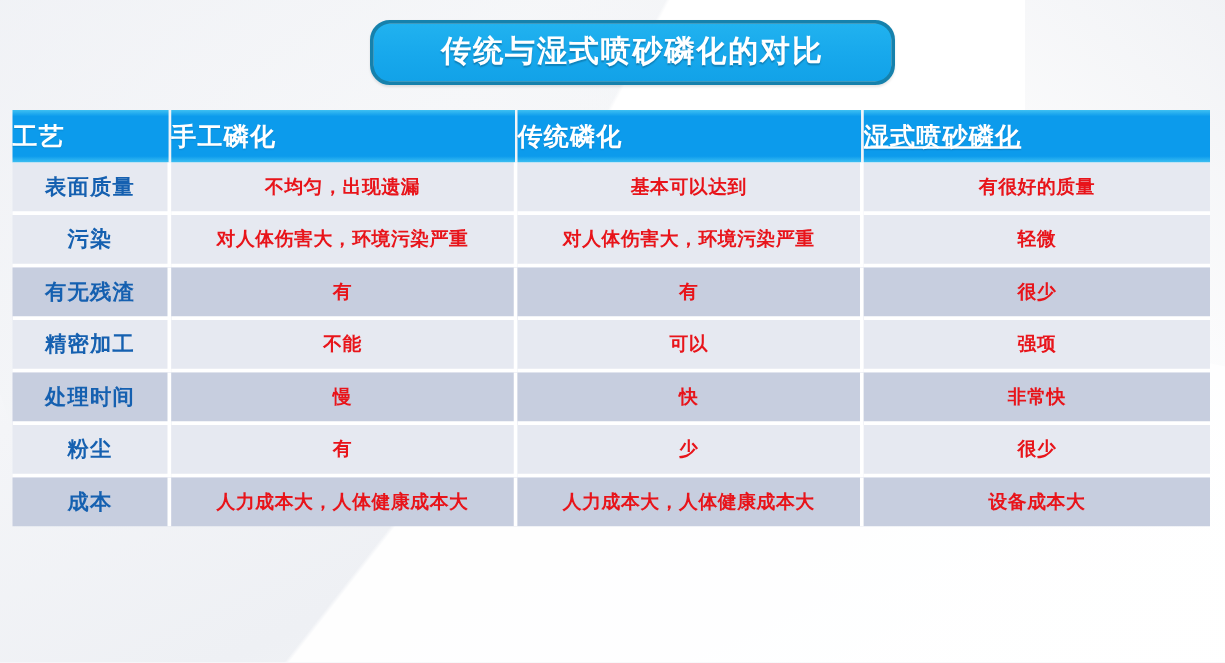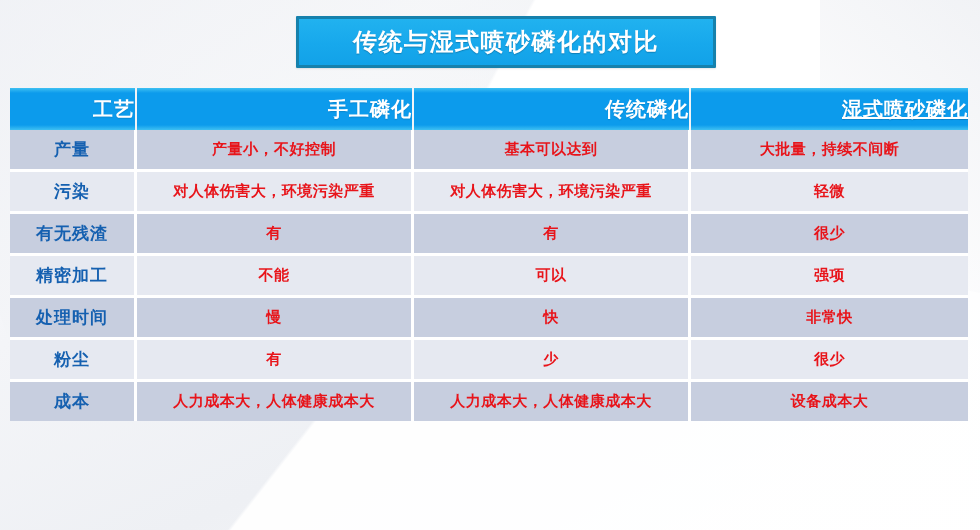--- a/index.html
+++ b/index.html
@@ -57,21 +57,21 @@
   
   #title-bar {
     position: absolute;
     left: 296px;
     top: 16px;
     width: 420px;
     height: 52px;
     box-sizing: border-box;
     background: linear-gradient(180deg, #21b2ef 0%, #17a8ec 55%, #12a2e8 100%);
     border: 3px solid #1681ac;
-    border-radius: 1px;
+    border-radius: 16px;
     display: flex;
     align-items: center;
     justify-content: center;
     box-shadow: 0 1px 2px rgba(0,0,0,0.10);
   }
   #title-bar .title-text {
     color: #ffffff;
     font-size: 24px;
     font-weight: bold;
     letter-spacing: 1.5px;
@@ -95,21 +95,21 @@
   #comparison-table col.c2 { width: 277px; }
   #comparison-table col.c3 { width: 277px; }
 
   #comparison-table th {
     height: 42px;
     background: linear-gradient(180deg, #3ec0f2 0%, #0c9bec 12%, #0c9bec 88%, #3ec0f2 100%);
     color: #ffffff;
     font-size: 20px;
     font-weight: bold;
     letter-spacing: 1px;
-    text-align: right;
+    text-align: left;
     border-right: 2px solid #f2f4f7;
     text-shadow: 0 1px 1px rgba(0,70,115,0.22);
     padding: 0;
   }
   #comparison-table th:last-child { border-right: none; text-decoration: underline; }
 
   #comparison-table td {
     height: 39px;
     text-align: center;
     font-size: 15px;
@@ -158,25 +158,25 @@
   </colgroup>
   <thead>
     <tr>
       <th>工艺</th>
       <th>手工磷化</th>
       <th>传统磷化</th>
       <th>湿式喷砂磷化</th>
     </tr>
   </thead>
   <tbody id="table-body">
-      <tr class="even">
-        <td class="label">产量</td>
-        <td class="value">产量小，不好控制</td>
+      <tr class="odd">
+        <td class="label">表面质量</td>
+        <td class="value">不均匀，出现遗漏</td>
         <td class="value">基本可以达到</td>
-        <td class="value">大批量，持续不间断</td>
+        <td class="value">有很好的质量</td>
       </tr>
       <tr class="odd">
         <td class="label">污染</td>
         <td class="value">对人体伤害大，环境污染严重</td>
         <td class="value">对人体伤害大，环境污染严重</td>
         <td class="value">轻微</td>
       </tr>
       <tr class="even">
         <td class="label">有无残渣</td>
         <td class="value">有</td>

